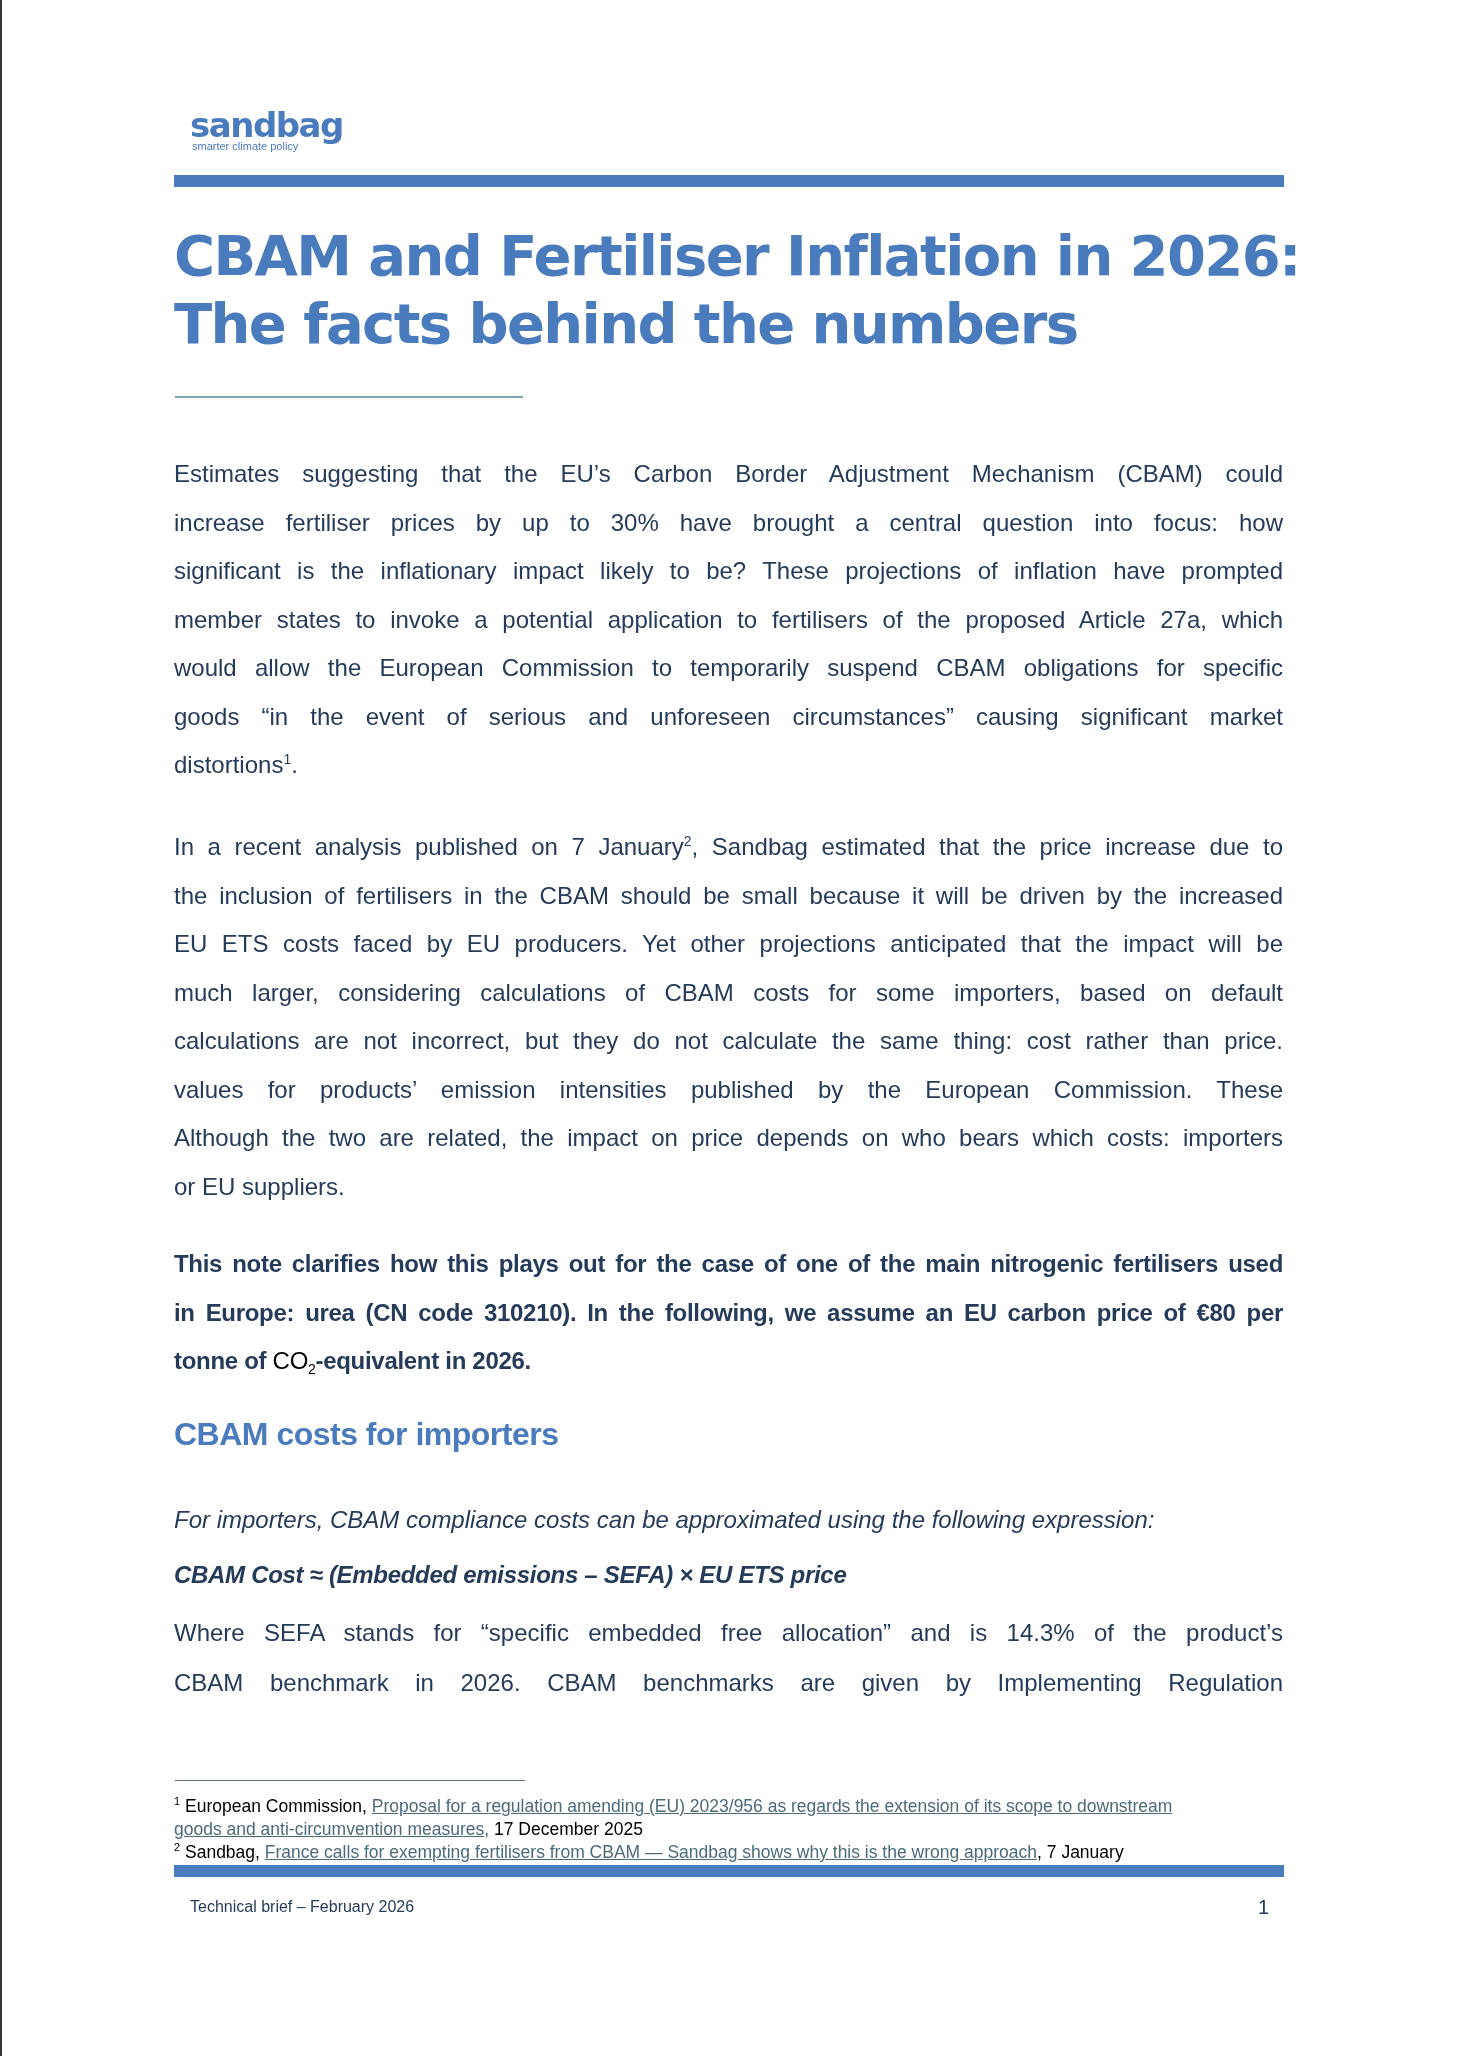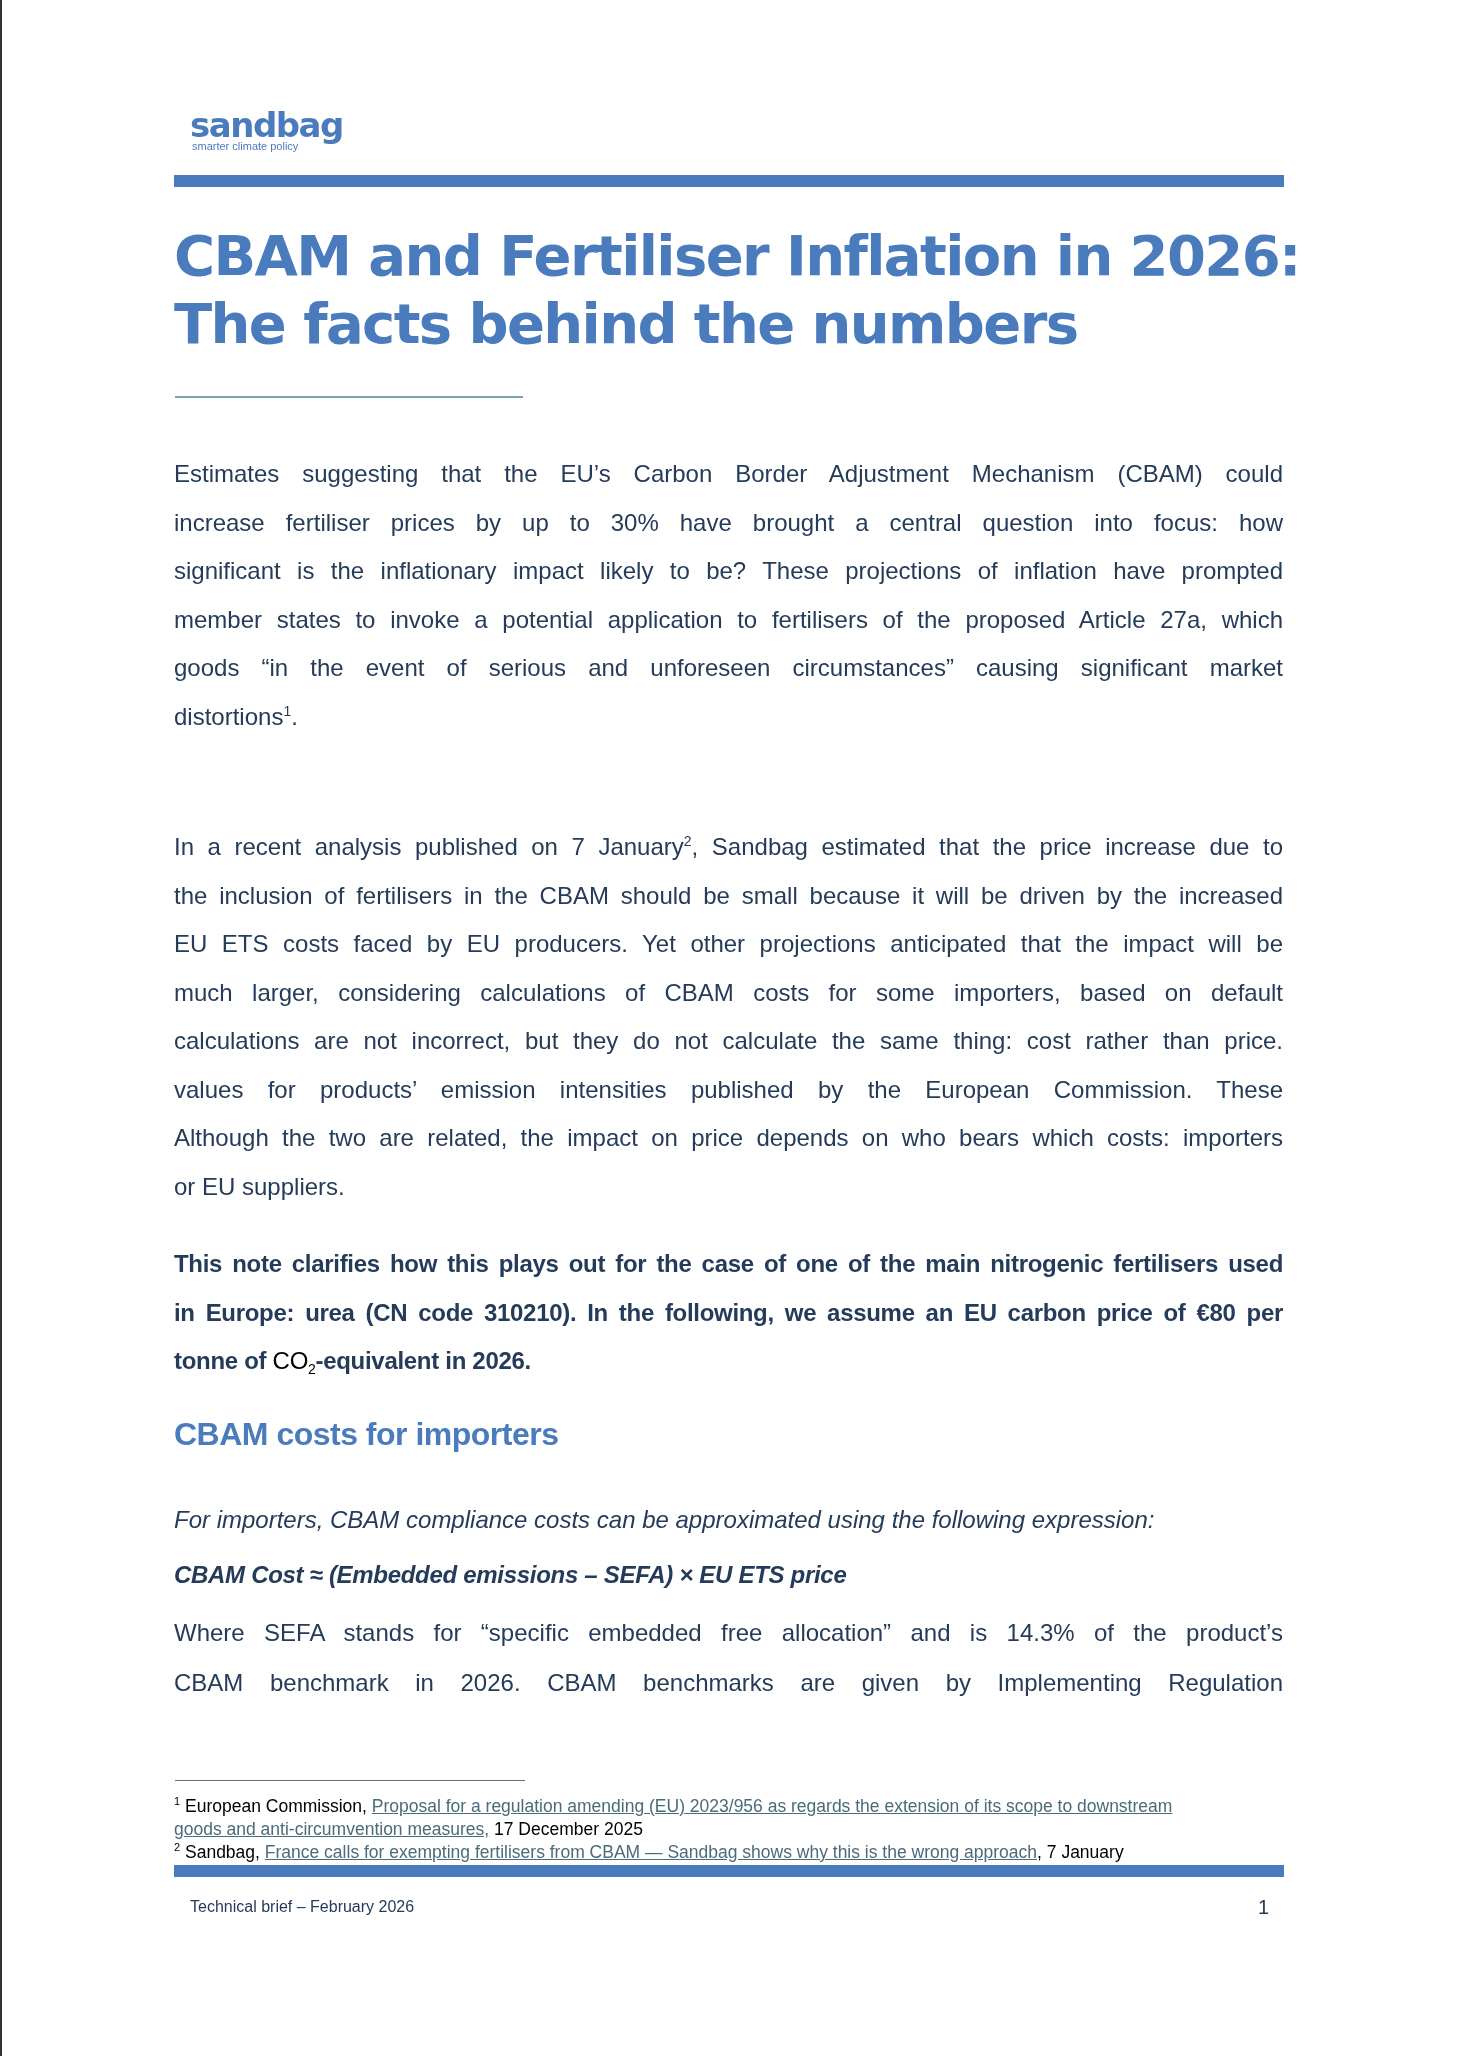--- a/index.html
+++ b/index.html
@@ -51,20 +51,21 @@
   <span>CBAM and Fertiliser Inflation in 2026:</span>
   <span>The facts behind the numbers</span>
 </h1>
 <div class="title-rule"></div>
 
 <p class="para" style="top:450px;">
   <span class="ln" style="display: block;">Estimates suggesting that the EU’s Carbon Border Adjustment Mechanism (CBAM) could</span>
   <span class="ln" style="display: block;">increase fertiliser prices by up to 30% have brought a central question into focus: how</span>
   <span class="ln" style="display: block;">significant is the inflationary impact likely to be? These projections of inflation have prompted</span>
   <span class="ln" style="display: block;">member states to invoke a potential application to fertilisers of the proposed Article 27a, which</span>
+  <span class="ln" style="display: block;">would allow the European Commission to temporarily suspend CBAM obligations for specific</span>
   <span class="ln" style="display: block;">goods “in the event of serious and unforeseen circumstances” causing significant market</span>
   <span class="ln last" style="display: block;"><span>distortions</span><sup>1</sup><span>.</span></span>
 </p>
 
 <p class="para" style="top:823px;">
   <span class="ln" style="display: block;"><span>In a recent analysis published on 7 January</span><sup>2</sup><span>, Sandbag estimated that the price increase due to</span></span>
   <span class="ln" style="display: block;">the inclusion of fertilisers in the CBAM should be small because it will be driven by the increased</span>
   <span class="ln" style="display: block;">EU ETS costs faced by EU producers. Yet other projections anticipated that the impact will be</span>
   <span class="ln" style="display: block;">much larger, considering calculations of CBAM costs for some importers, based on default</span>
   <span class="ln" style="display: block;">calculations are not incorrect, but they do not calculate the same thing: cost rather than price.</span>

